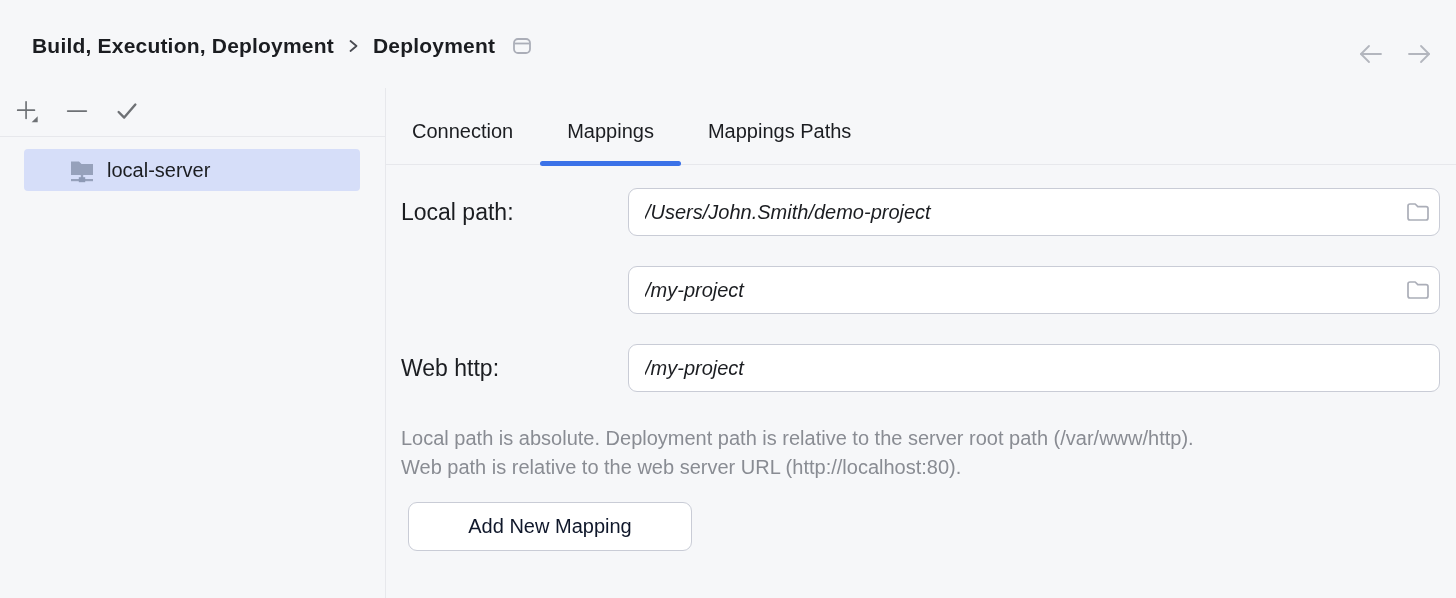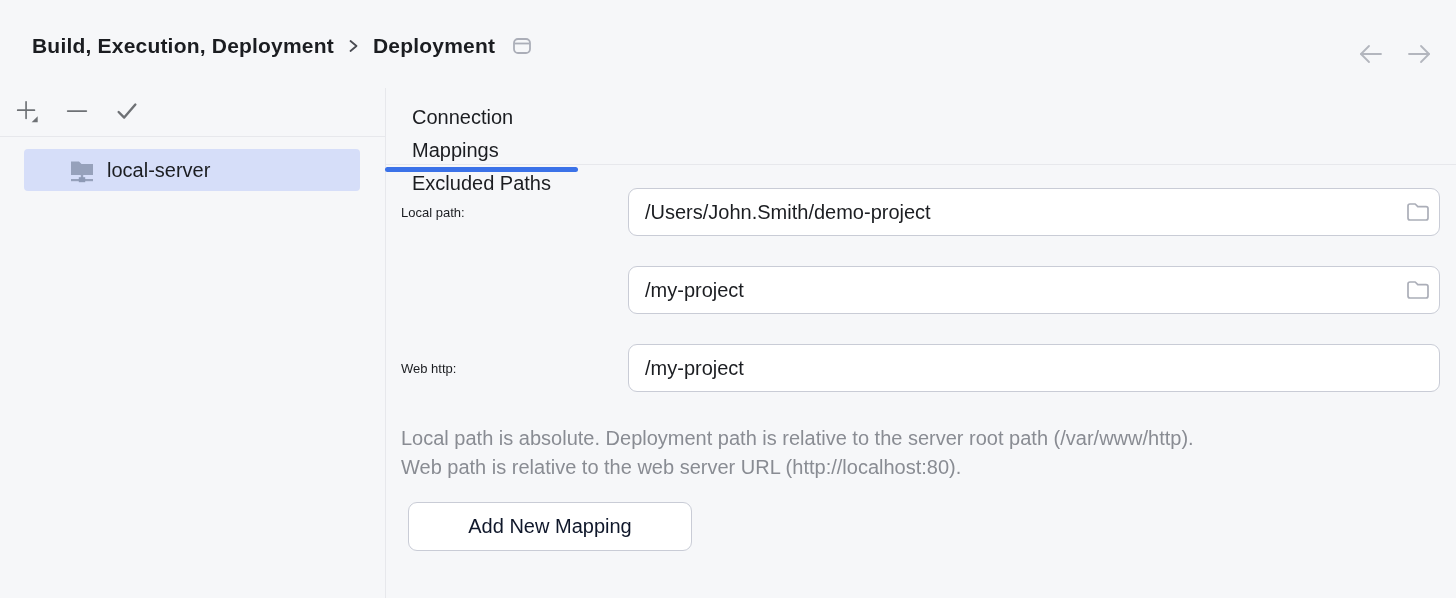--- a/index.html
+++ b/index.html
@@ -50,51 +50,51 @@
     cursor: default;
   }
   .server-item.selected { background: #d6def9; }
   .server-item .srv-icon { display: flex; align-items: center; margin-right: 11px; }
   .server-item .srv-name { font-size: 20px; color: #1b1d21; }
 
   
   .tabs-divider { position: absolute; left: 386px; top: 164px; width: 1070px; height: 1px; background: #e7e8ec; }
   .tabs {
     position: absolute; left: 385px; top: 106px; height: 60px;
-    display: flex; z-index: 2; flex-direction: column;
+    display: flex; z-index: 2;
   }
   .tab {
     position: relative;
     padding: 0 27px 10px 27px;
     display: flex; align-items: center;
     font-size: 20px; color: #1b1d21;
     cursor: default;
   }
   .tab.selected::after {
     content: "";
     position: absolute; left: 0; right: 0; bottom: 0;
     height: 5px; border-radius: 3px;
     background: var(--accent, #3b72e8);
   }
 
   
   .form-row { position: absolute; left: 401px; width: 1039px; height: 48px; }
   .form-row .field-label {
     position: absolute; left: 0; top: 0; height: 48px;
-    display: flex; align-items: center; font-size: 13px;
+    display: flex; align-items: center; font-size: 23px;
   }
   .input-box {
     position: absolute; left: 227px; right: 0; top: 0; height: 48px;
     background: #ffffff; border: 1px solid #c9ccd6; border-radius: 9px;
     display: flex; align-items: center;
   }
   .input-box input {
     flex: 1; height: 100%; border: none; outline: none; background: transparent;
     font-family: "Liberation Sans", "DejaVu Sans", sans-serif;
-    font-size: 20px; color: #1b1d21; padding: 0 8px 0 16px;
+    font-size: 20px; color: #1b1d21; padding: 0 8px 0 16px; font-style: italic;
   }
   .browse-btn {
     width: 42px; height: 46px; border: none; background: transparent;
     display: flex; align-items: center; justify-content: center; cursor: pointer;
   }
   .row-local { top: 188px; }
   .row-deploy { top: 266px; }
   .row-web { top: 344px; }
 
   .help-text {
@@ -178,21 +178,21 @@
       </svg>
     </span>
     <span class="srv-name">local-server</span>
   </div>
 </div>
 
 <div class="tabs-divider"></div>
 <div class="tabs">
   <div class="tab">Connection</div>
   <div class="tab selected">Mappings</div>
-  <div class="tab">Excluded Paths</div>
+  <div class="tab">Mappings Paths</div>
 </div>
 
 <div class="form-row row-local">
   <span class="field-label">Local path:</span>
   <div class="input-box">
     <input type="text" value="/Users/John.Smith/demo-project" style="">
     <button class="browse-btn" aria-label="browse">
       <svg width="26" height="22" viewBox="0 0 26 22">
         <path d="M3 5 a2 2 0 0 1 2 -2 h5.2 l2.6 2.6 h8.2 a2 2 0 0 1 2 2 v9.4 a2 2 0 0 1 -2 2 h-16 a2 2 0 0 1 -2 -2 z" fill="none" stroke="#abaeb8" stroke-width="1.7" stroke-linejoin="round"></path>
       </svg>

